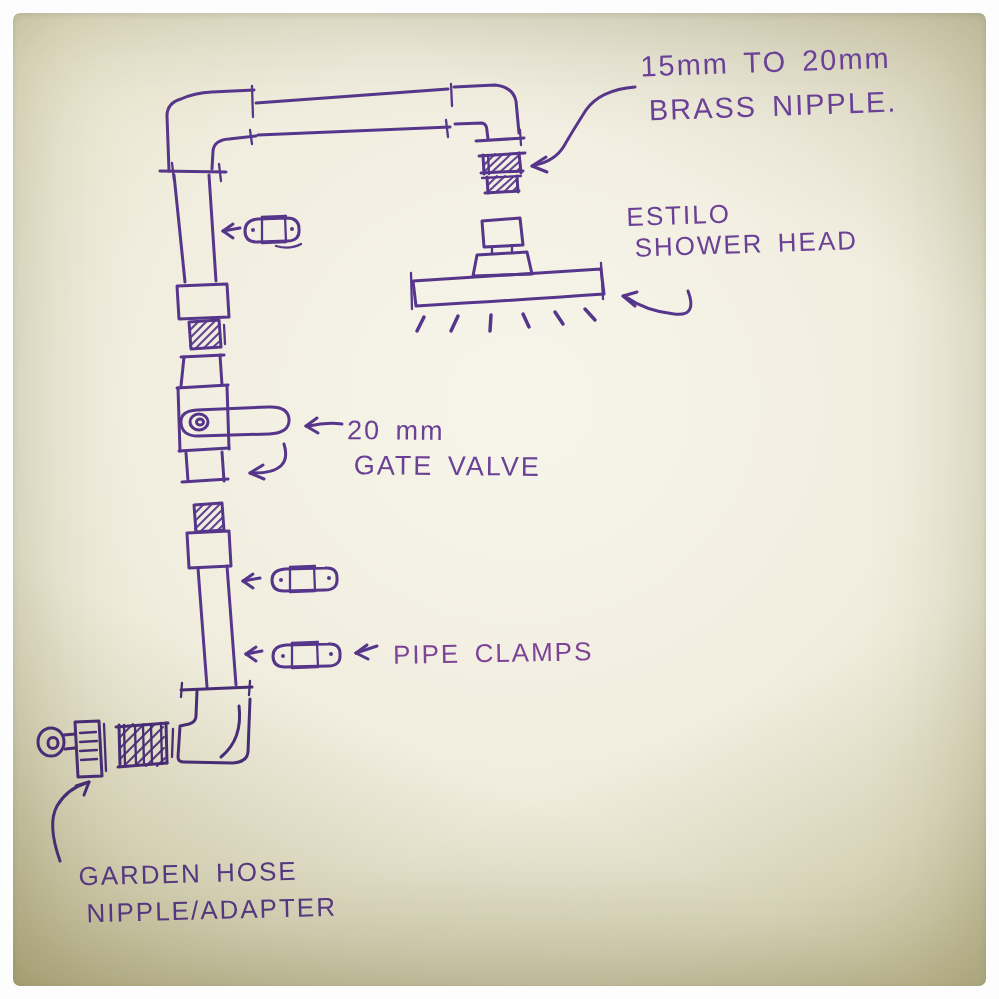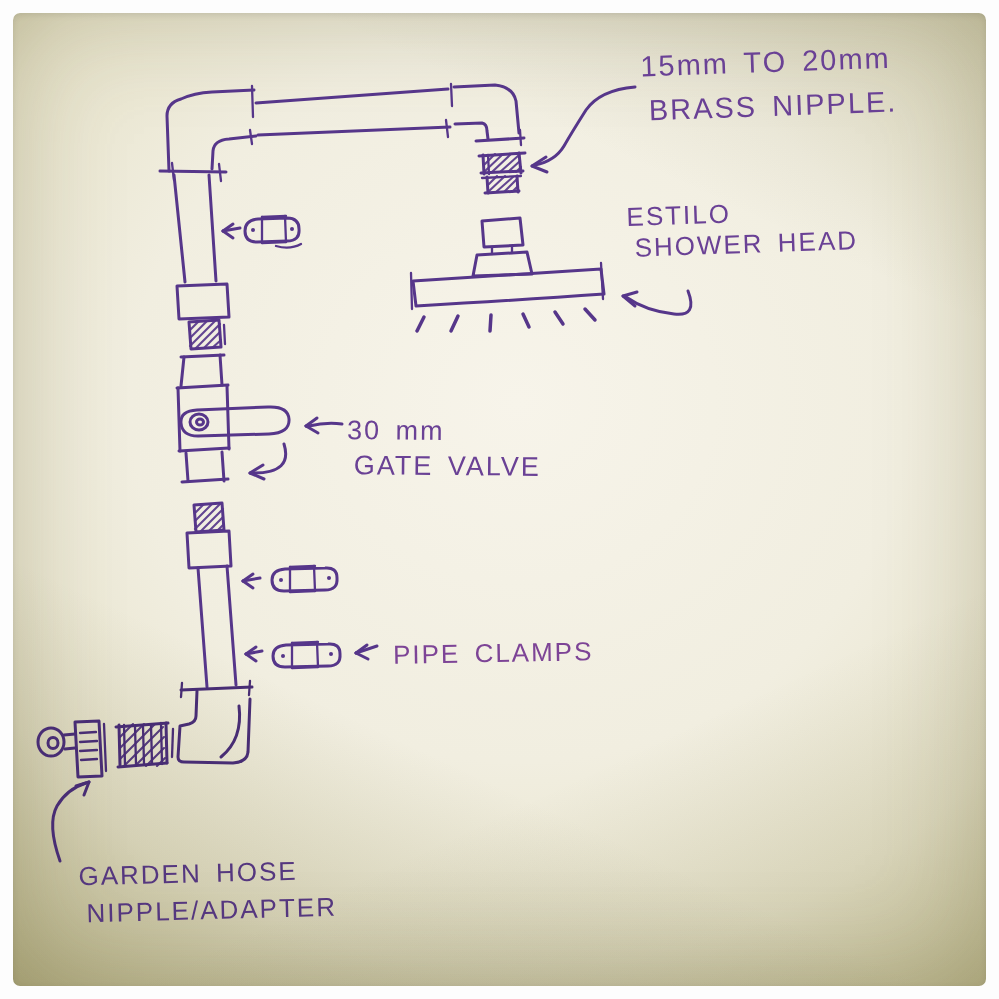--- a/index.html
+++ b/index.html
@@ -288,21 +288,21 @@
   <span>15mm TO 20mm</span>
   <span class="l2">BRASS NIPPLE.</span>
 </div>
 
 <div class="label" id="lbl-shower">
   <span>ESTILO</span>
   <span class="l2">SHOWER HEAD</span>
 </div>
 
 <div class="label" id="lbl-gate">
-  <span>30 mm</span>
+  <span>20 mm</span>
   <span class="l2">GATE VALVE</span>
 </div>
 
 <div class="label" id="lbl-clamps">
   <span>PIPE CLAMPS</span>
 </div>
 
 <div class="label" id="lbl-garden">
   <span>GARDEN HOSE</span>
   <span class="l2">NIPPLE/ADAPTER</span>

